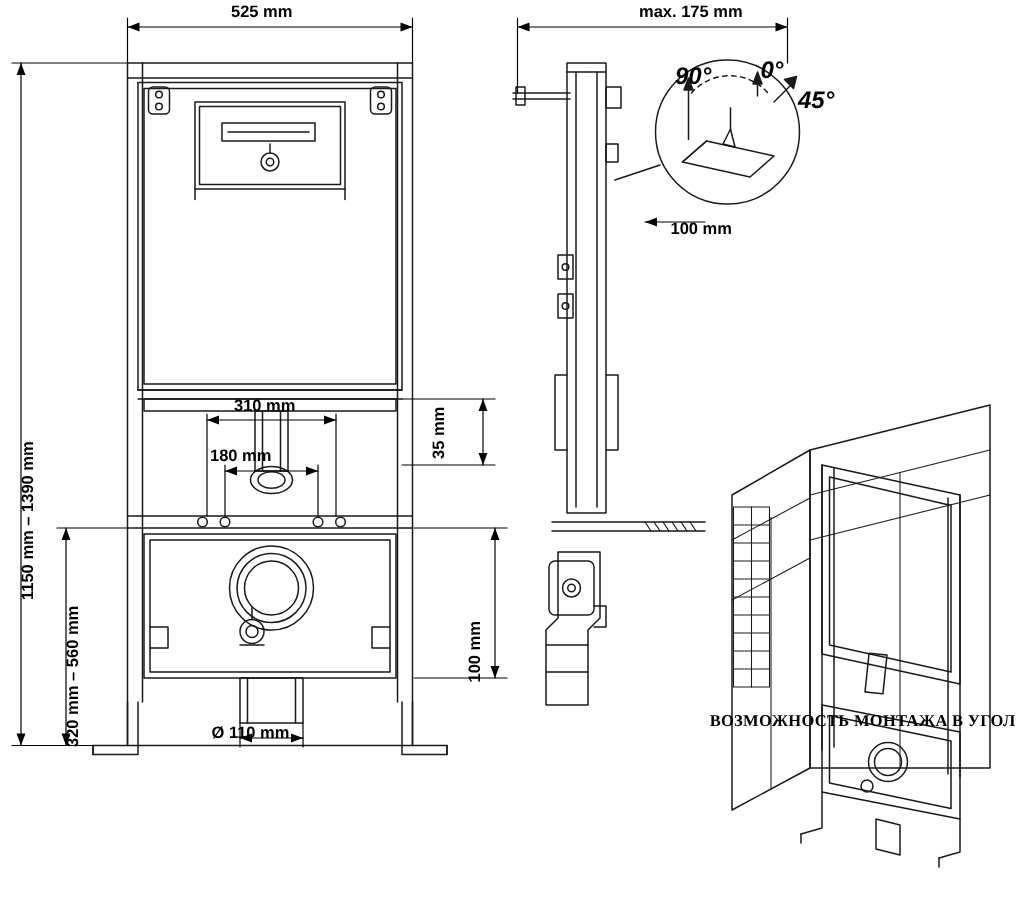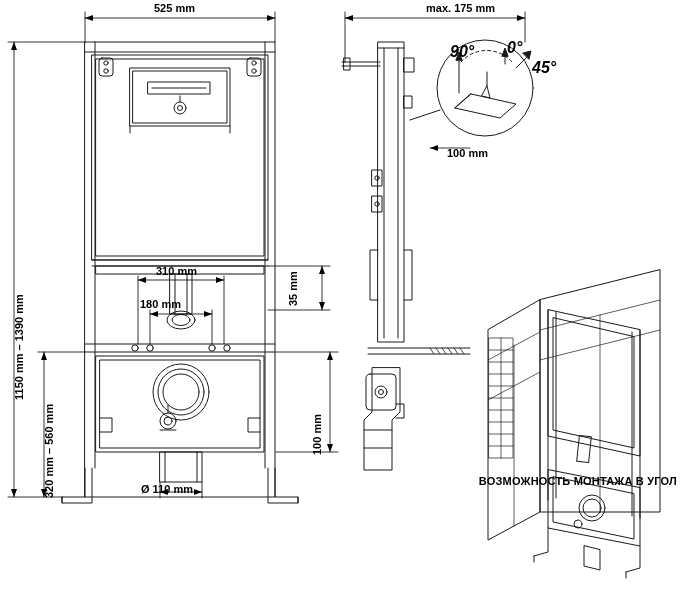--- a/index.html
+++ b/index.html
@@ -38,21 +38,21 @@
   }
   .lbl.small { font-size: 16px; font-style: italic; }
   .lbl.rot {
     transform-origin: 0 0;
     transform: rotate(-90deg);
   }
   .caption {
     position: absolute;
     right: 8px;
     bottom: 8px;
-    font-family: Liberation Sans, sans-serif;
+    font-family: Liberation Serif, serif;
     font-weight: bold;
     font-size: 11px;
     color: #000;
     letter-spacing: 0.2px;
   }
 </style>
 </head>
 <body>
 
 <div id="stage">

